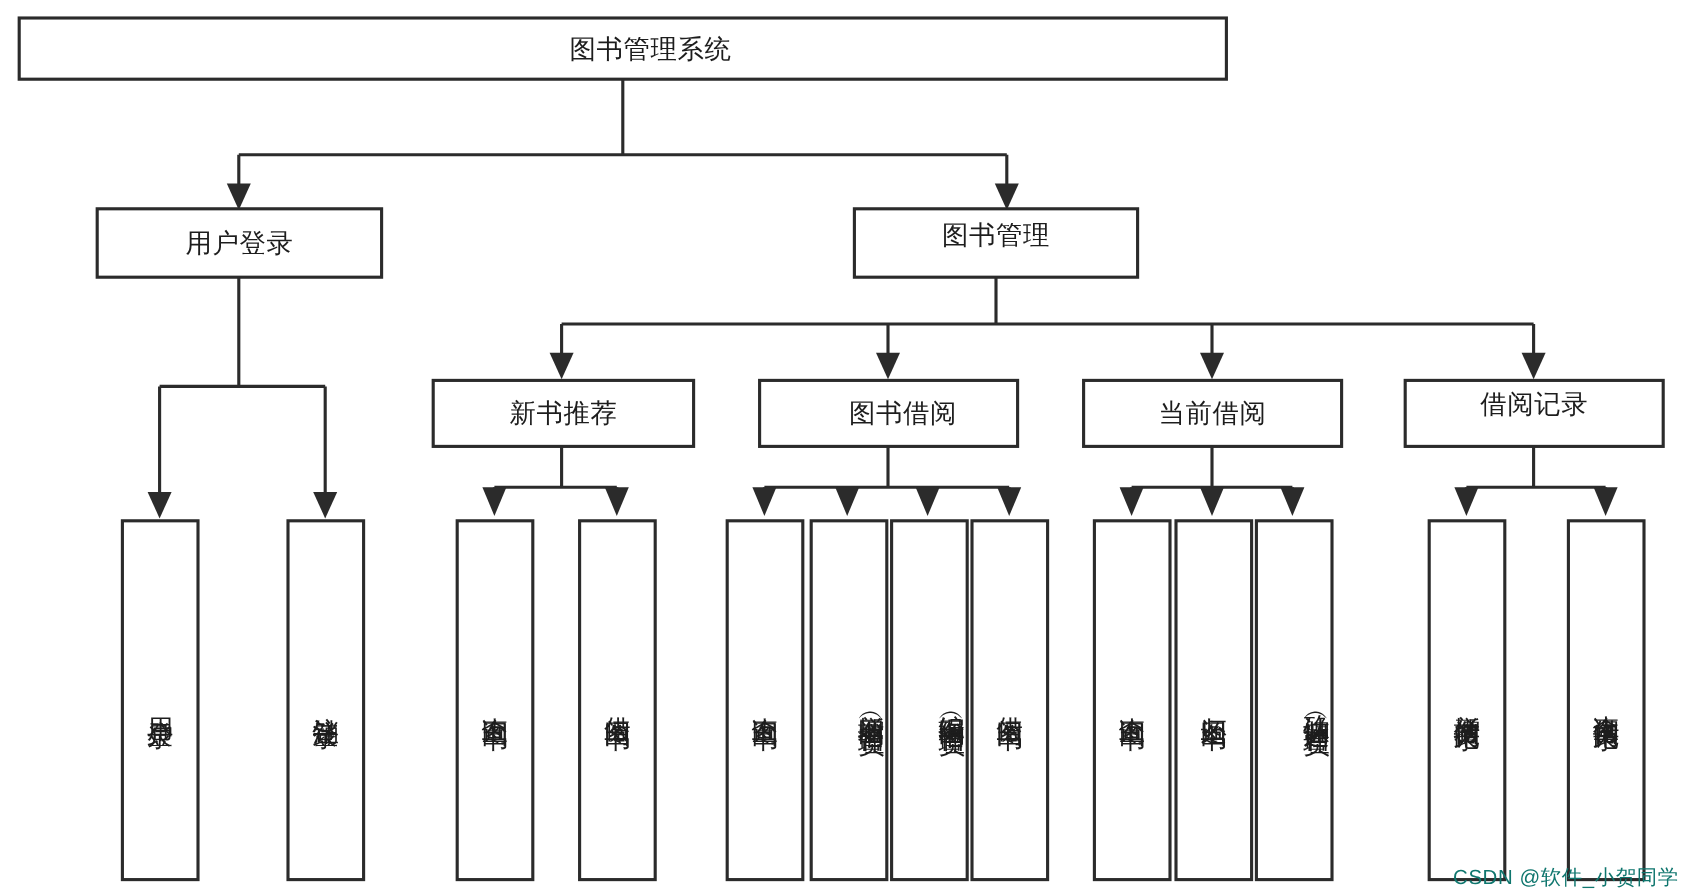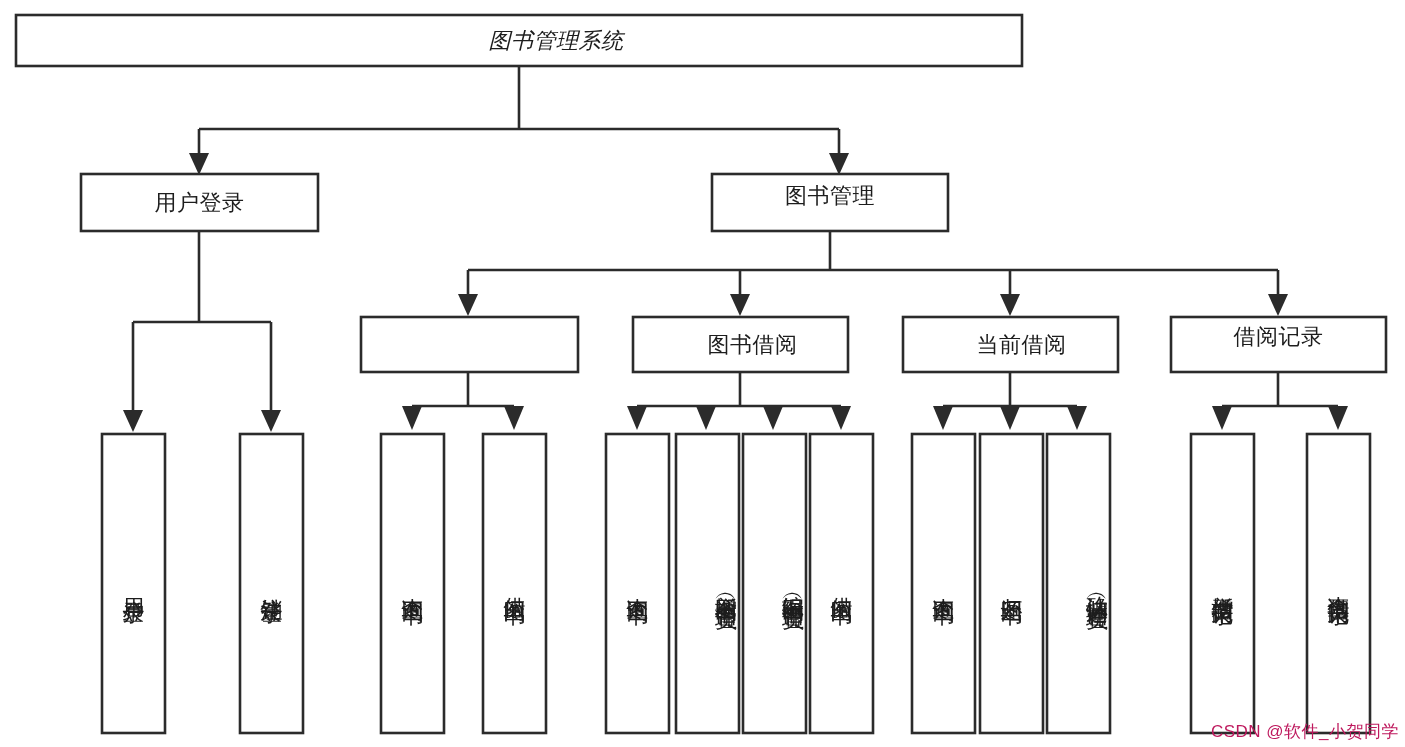--- a/index.html
+++ b/index.html
@@ -66,21 +66,21 @@
     white-space: nowrap;
     pointer-events: none;
   }
   .node-label-v.align-middle { align-items: center; }
   .node-label-v.align-start  { align-items: flex-start; }
   .watermark {
     position: absolute;
     right: 6px;
     bottom: 4px;
     font-size: 17px;
-    color: #be185d;
+    color: #0f766e;
     letter-spacing: 0.5px;
     white-space: nowrap;
     pointer-events: none;
   }
 </style>
 </head>
 <body>
 
 <div id="diagram-root">
 
@@ -141,27 +141,28 @@
     <rect class="node-box" x="810" y="434" width="63" height="299"></rect>
 
     <rect class="node-box" x="912" y="434" width="63" height="299"></rect>
     <rect class="node-box" x="980" y="434" width="63" height="299"></rect>
     <rect class="node-box" x="1047" y="434" width="63" height="299"></rect>
 
     <rect class="node-box" x="1191" y="434" width="63" height="299"></rect>
     <rect class="node-box" x="1307" y="434" width="63" height="299"></rect>
   </svg>
 
-  <div class="node-label-h" style="left:20px; top:15px; width:1072px; height:51px;font-style:italic;">图书管理系统</div>
+  <div class="node-label-h" style="left:6px; top:15px; width:1072px; height:51px;">图书管理系统</div>
 
   <div class="node-label-h" style="left:81px; top:174px; width:237px; height:57px;">用户登录</div>
   <div class="node-label-h" style="left:712px; top:174px; width:236px; height:43px;">图书管理</div>
 
+  <div class="node-label-h" style="left:361px; top:317px; width:217px; height:55px;">新书推荐</div>
   <div class="node-label-h" style="left:633px; top:317px; width:215px; height:55px;padding-left:12px;">图书借阅</div>
-  <div class="node-label-h" style="left:903px; top:317px; width:215px; height:55px;margin-left:11px;">当前借阅</div>
+  <div class="node-label-h" style="left:903px; top:317px; width:215px; height:55px;">当前借阅</div>
   <div class="node-label-h" style="left:1171px; top:317px; width:215px; height:40px;">借阅记录</div>
 
   <div class="node-label-v align-middle" style="left:102px; top:434px; width:63px; height:299px;">用户登录</div>
   <div class="node-label-v align-middle" style="left:240px; top:434px; width:63px; height:299px;">注销登录</div>
 
   <div class="node-label-v align-middle" style="left:381px; top:434px; width:63px; height:299px;">查询图书</div>
   <div class="node-label-v align-middle" style="left:483px; top:434px; width:63px; height:299px;">借阅图书</div>
 
   <div class="node-label-v align-middle" style="left:606px; top:434px; width:63px; height:299px;">查询图书</div>
   <div class="node-label-v align-start" style="left:676px; top:440px; width:63px; height:293px;">新增图书（管理员）</div>

